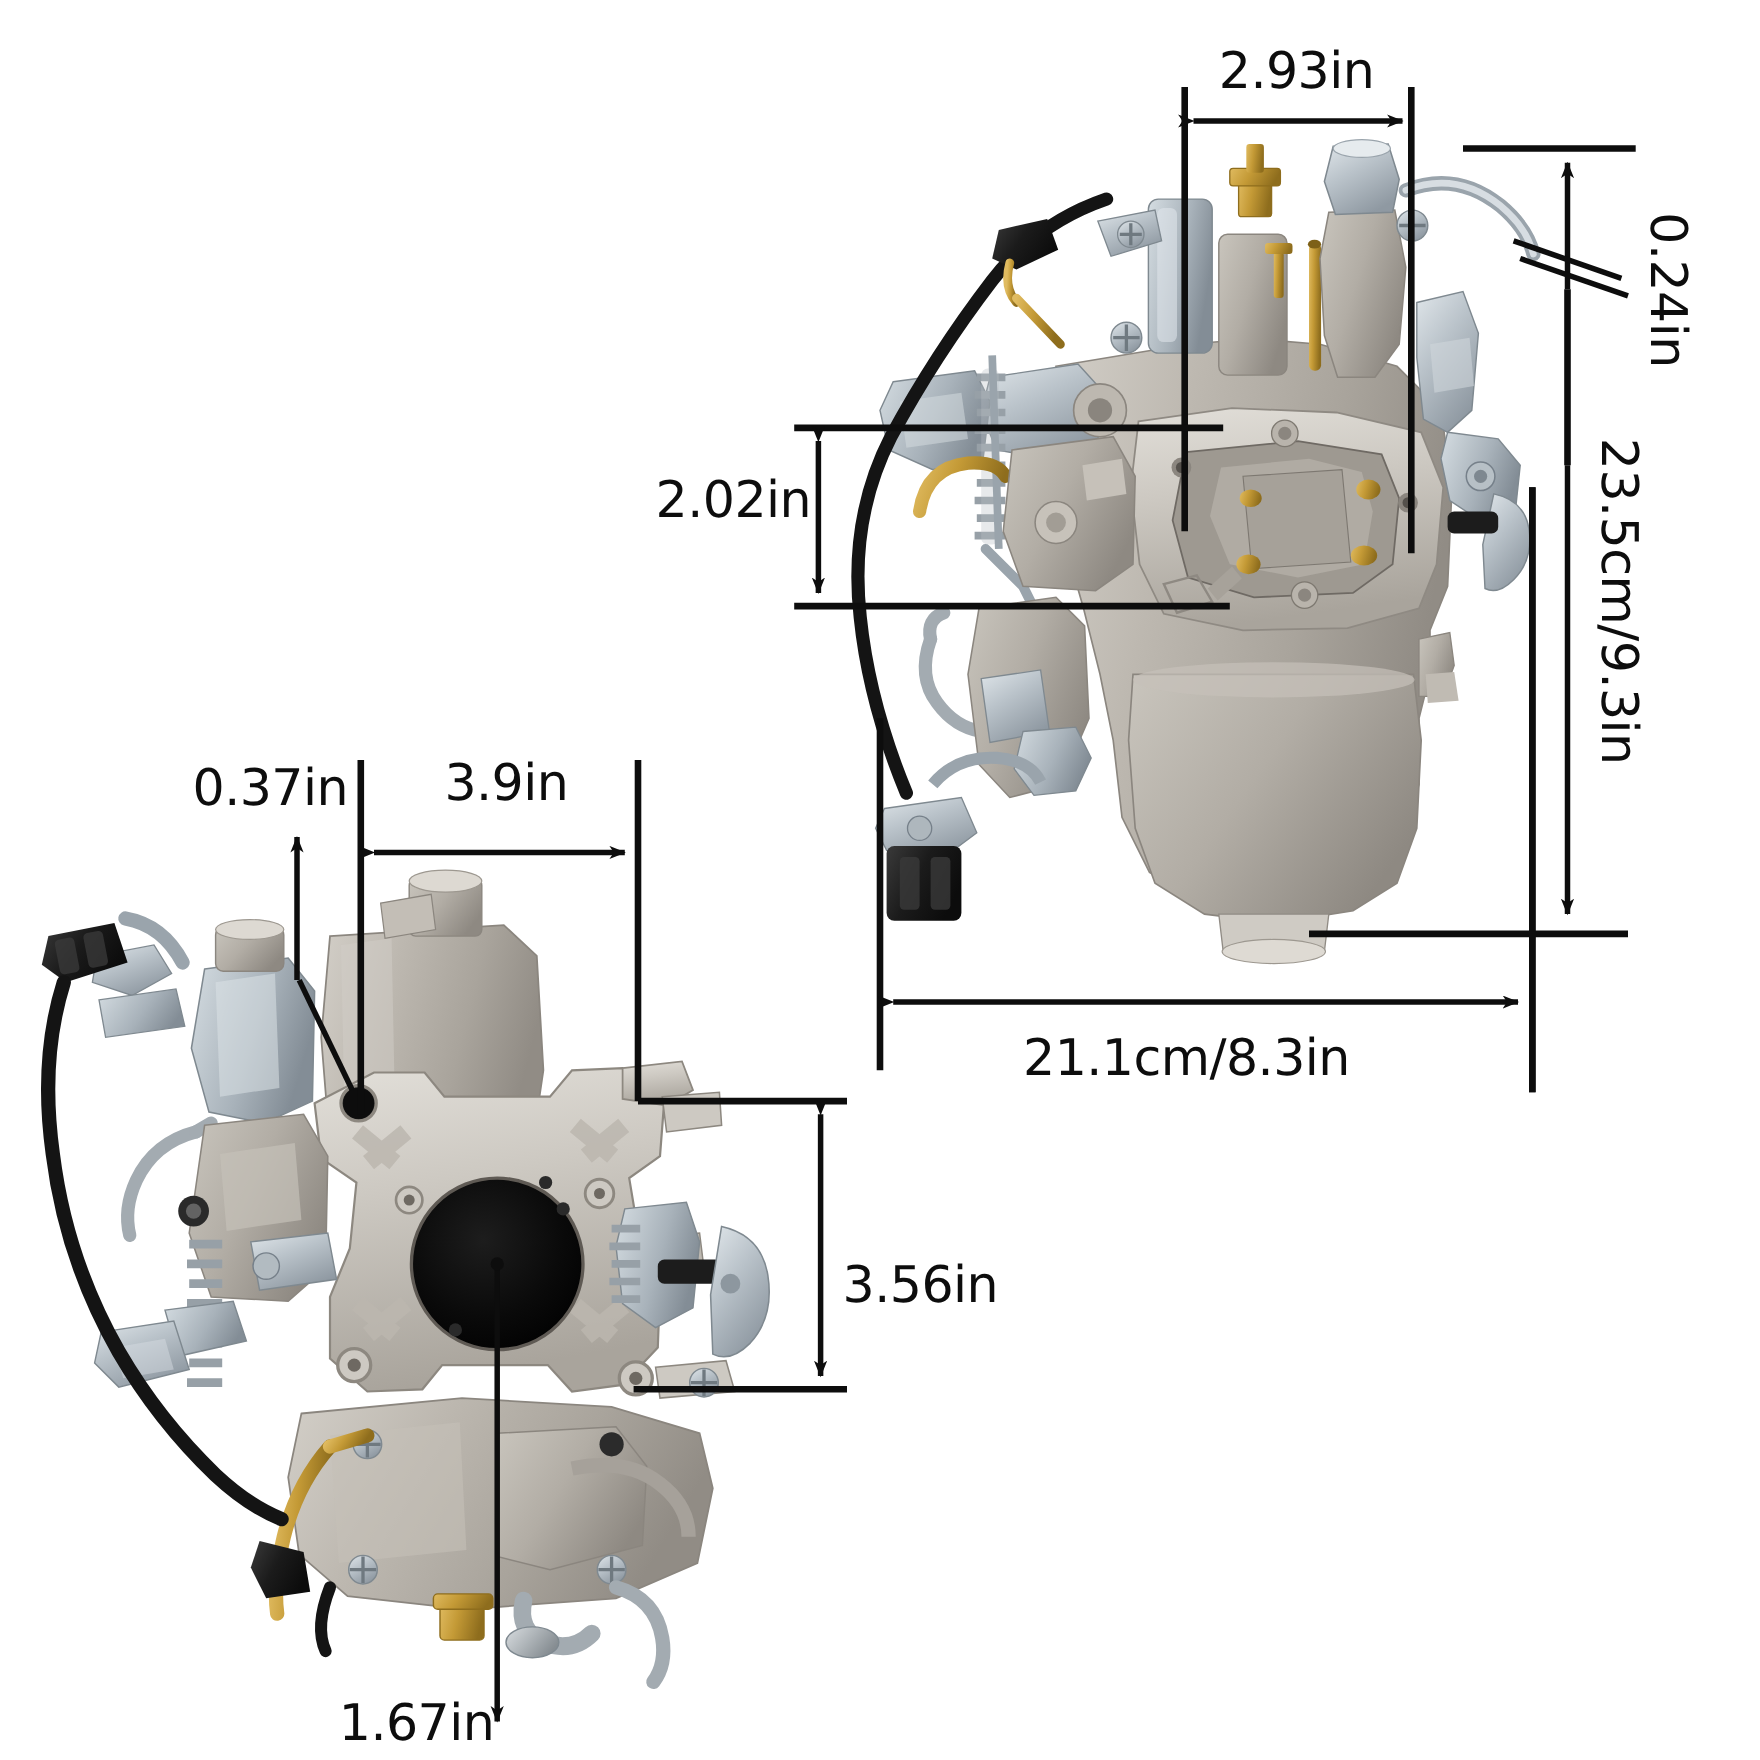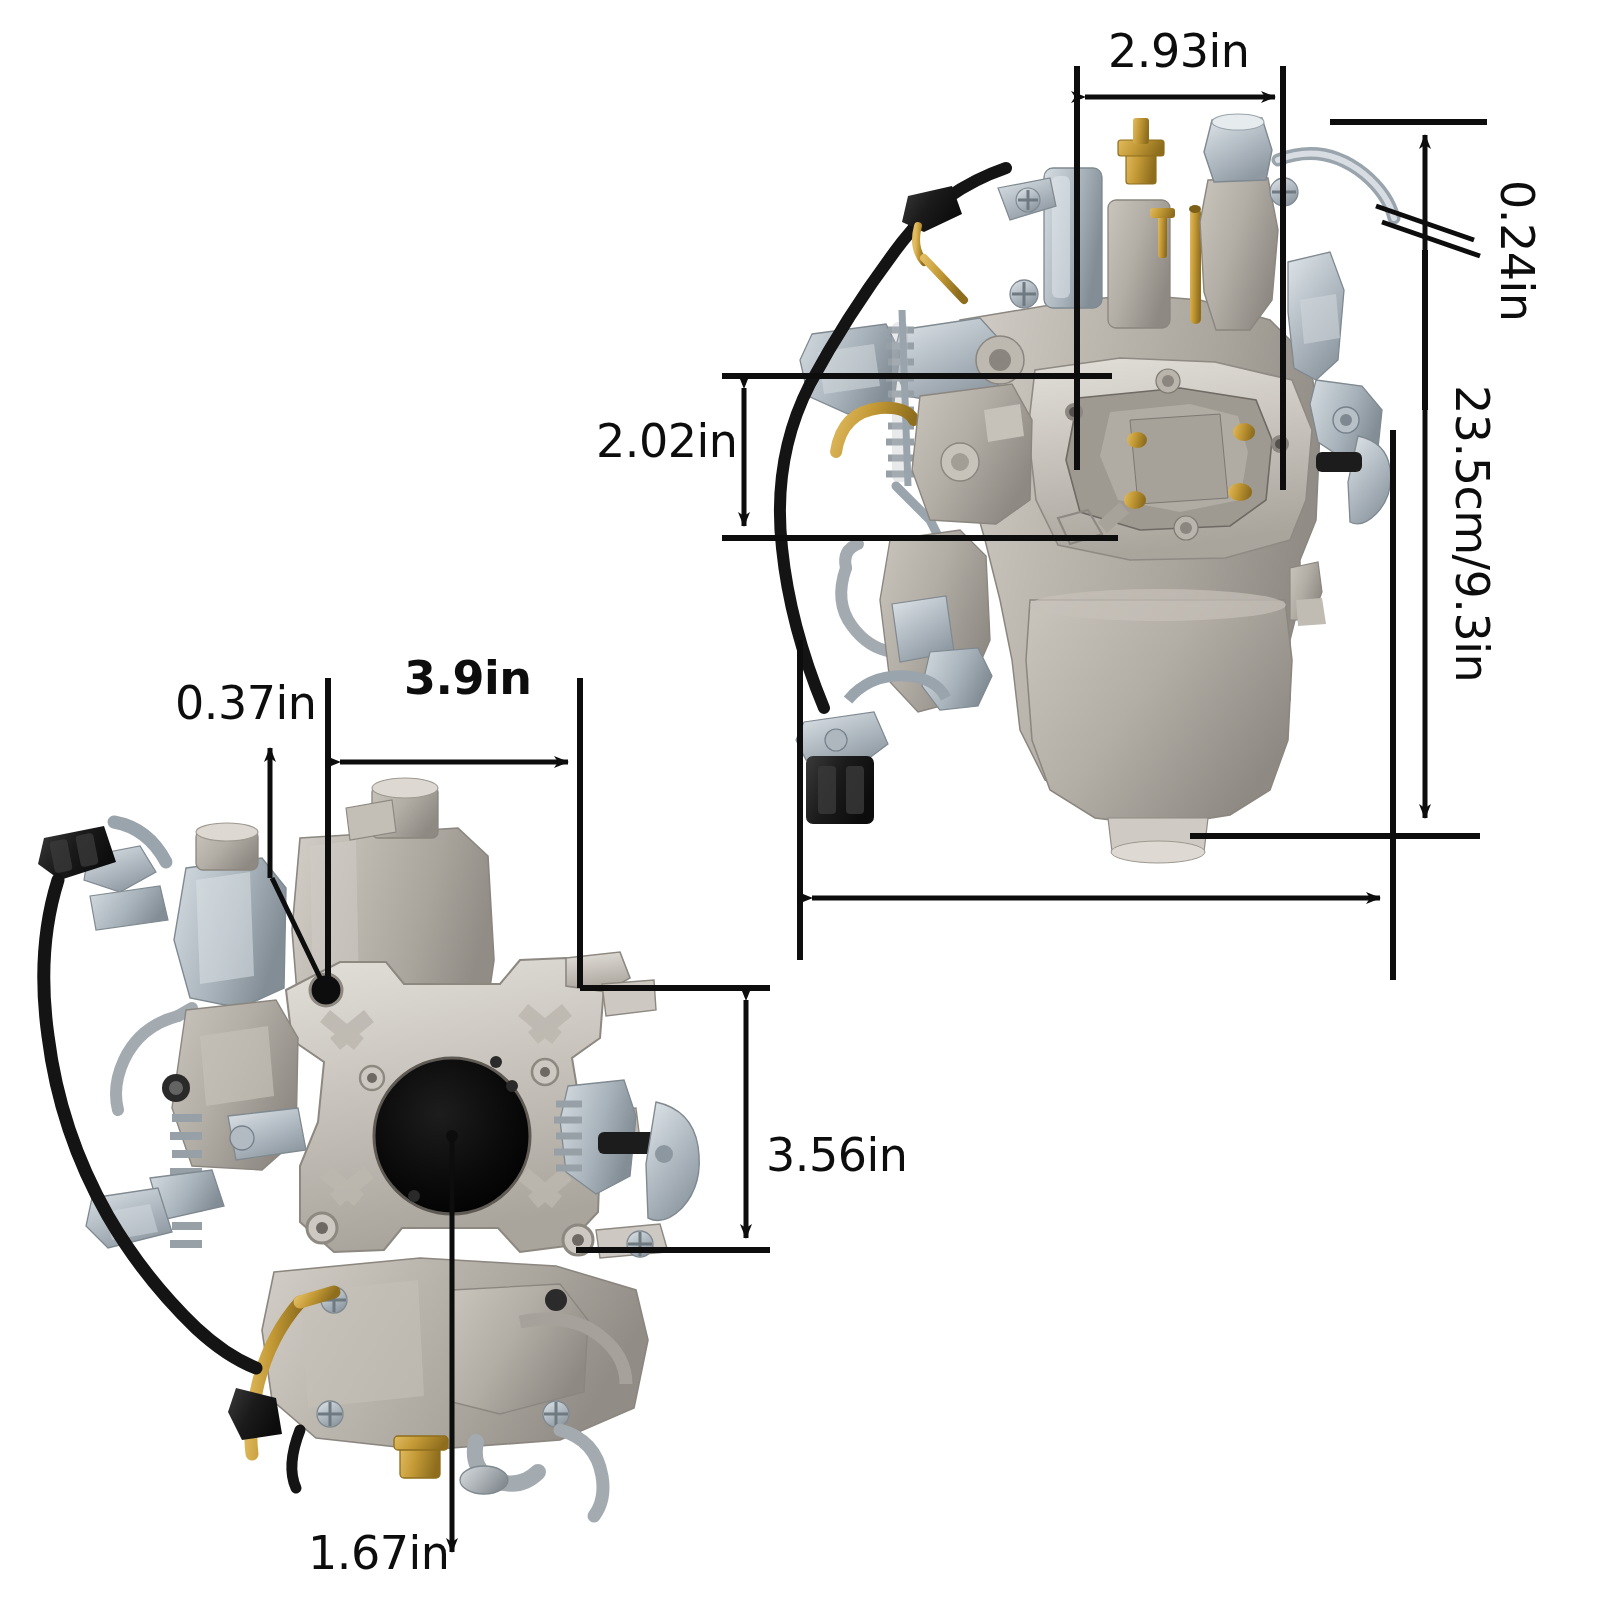--- a/index.html
+++ b/index.html
@@ -10,20 +10,21 @@
     width: 1600px; height: 1600px;
     font-family: "DejaVu Sans", "Liberation Sans", sans-serif;
     overflow: hidden;
     position: relative;
   }
   #stage {
     position: absolute;
     inset: 0;
     width: 1600px; height: 1362px;
     background: #ffffff;
+    margin-top: 13px;
   }
   svg.layer {
     position: absolute;
     left: 0; top: 0;
     width: 1600px; height: 1600px;
   }
   .dimtext {
     position: absolute;
     color: #0d0d0d;
     font-family: "DejaVu Sans", "Liberation Sans", sans-serif;
@@ -407,22 +408,23 @@
   </svg>
 
   <div class="dimtext" style="left:1108px; top:28px;">2.93in</div>
 
   <div class="dimtext rot90" style="left:1540px; top:180px;">0.24in</div>
 
   <div class="dimtext rot90" style="left:1495px; top:385px;">23.5cm/9.3in</div>
 
   <div class="dimtext" style="left:596px; top:418px;">2.02in</div>
 
+  <div class="dimtext" style="left:930px; top:925px;">21.1cm/8.3in</div>
 
   <div class="dimtext" style="left:175px; top:680px;">0.37in</div>
 
-  <div class="dimtext" style="left:404px; top:655px;font-weight:bold;">3.9in</div>
+  <div class="dimtext" style="left:404px; top:675px;">3.9in</div>
 
   <div class="dimtext" style="left:766px; top:1132px;">3.56in</div>
 
   <div class="dimtext" style="left:308px; top:1530px;text-align:center;">1.67in</div>
 
 </div>
 
 </body></html>

